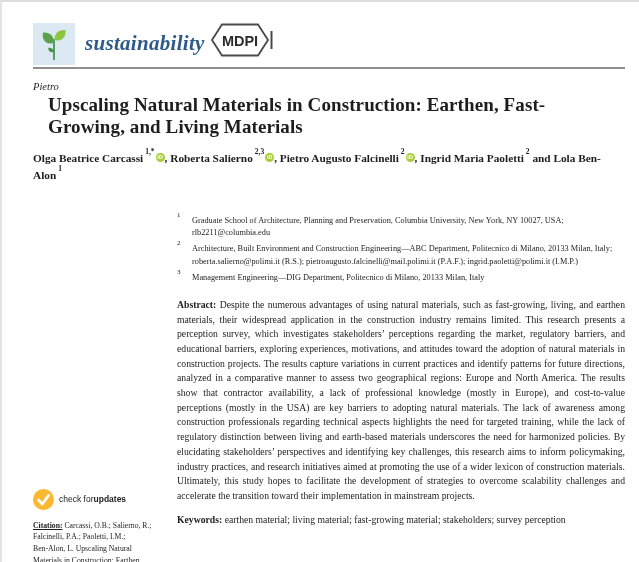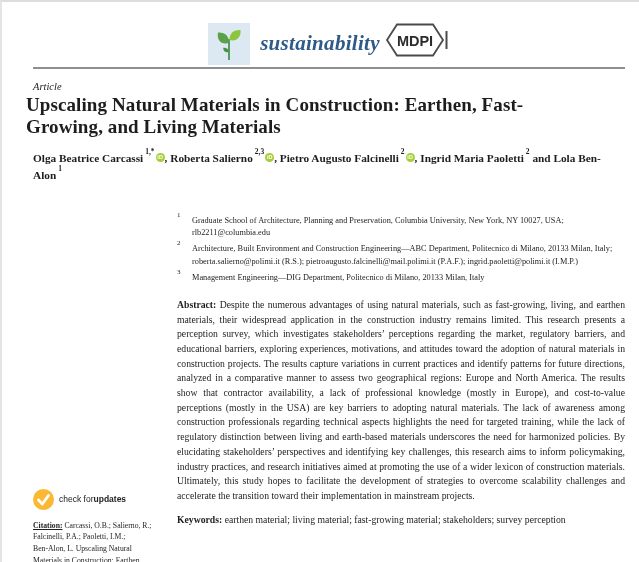--- a/index.html
+++ b/index.html
@@ -3,32 +3,32 @@
 <meta charset="utf-8">
 <style>
   * { margin:0; padding:0; box-sizing:border-box; }
   html,body { background:#f2f2f2; }
   .page {
     position:relative; width:639px; height:562px; background:#ffffff;
     font-family:"Liberation Serif", serif; color:#1d1d1d;
     overflow:hidden; border-top:2px solid #dddddd; border-left:2px solid #e4e4e4;
   }
   
-  .masthead { display:flex; align-items:center; justify-content:center;
+  .masthead { display:flex; align-items:center; justify-content:flex-start;
     padding:20px 14px 0 31px; height:63px; }
   .brand { display:flex; align-items:center; gap:10px; }
   .leaf-box { width:42px; height:42px; background:var(--logo-bg,#dce9f2);
     display:flex; align-items:center; justify-content:center; }
   .journal-name { font-size:21px; font-style:italic; font-weight:bold;
     color:var(--journal-blue,#2e5a88); letter-spacing:.3px; }
   .mdpi-logo { margin-top:-4px; }
   .rule { border:none; border-top:2px solid #8f8f8f; margin:2px 14px 0 31px; }
   
   .article-type { margin:12px 0 2px 31px; font-style:italic; font-size:10.5px; }
-  .title { margin:2px 14px 0 24px; font-size:19px; line-height:22px;
+  .title { margin:2px 14px 0 46px; font-size:19px; line-height:22px;
     font-weight:bold; max-width:558px; letter-spacing:.1px; }
   .authors { margin:10px 14px 0 31px; font-size:11.3px; font-weight:bold;
     line-height:13.5px; max-width:594px; }
   .author-sup { font-size:7.5px; position:relative; top:-3.5px; margin-left:2px; }
   .orcid { display:inline-block; width:9px; height:9px; border-radius:50%;
     background:var(--orcid-green,#a6ce39); color:#fff;
     font-family:"Liberation Sans",sans-serif; font-size:5.5px; font-weight:bold;
     line-height:9px; text-align:center; vertical-align:3px; margin-left:1px; cursor:pointer; }
   
   .content { display:flex; margin:28px 14px 0 31px; }
@@ -70,21 +70,21 @@
     <span class="mdpi-logo">
       <svg width="70" height="40" viewBox="0 0 70 40">
         <polygon points="7,20 17,4.5 53,4.5 63,20 53,35.5 17,35.5" fill="none" stroke="#4a4a4a" stroke-width="1.8"></polygon>
         <line x1="66.5" y1="11" x2="66.5" y2="29" stroke="#4a4a4a" stroke-width="2"></line>
         <text x="35" y="25.5" text-anchor="middle" font-family="Liberation Sans, sans-serif" font-size="14.5" font-weight="bold" fill="#2b2b2b">MDPI</text>
       </svg>
     </span>
   </div>
   <hr class="rule">
 
-  <div class="article-type">Article</div>
+  <div class="article-type">Pietro</div>
   <h1 class="title">Upscaling Natural Materials in Construction: Earthen, Fast-Growing, and Living Materials</h1>
 
   <div class="authors"><span>Olga Beatrice Carcassi</span><sup class="author-sup">1,*</sup><span class="orcid">iD</span><span>, </span><span>Roberta Salierno</span><sup class="author-sup">2,3</sup><span class="orcid">iD</span><span>, </span><span>Pietro Augusto Falcinelli</span><sup class="author-sup">2</sup><span class="orcid">iD</span><span>, </span><span>Ingrid Maria Paoletti</span><sup class="author-sup">2</sup><span> and </span><span>Lola Ben-Alon</span><sup class="author-sup">1</sup></div>
 
   <div class="content">
 
     <aside class="sidebar">
       <div class="crossmark">
         <svg width="21" height="21" viewBox="0 0 21 21">
           <circle cx="10.5" cy="10.5" r="10.5" fill="#fbb832"></circle>

